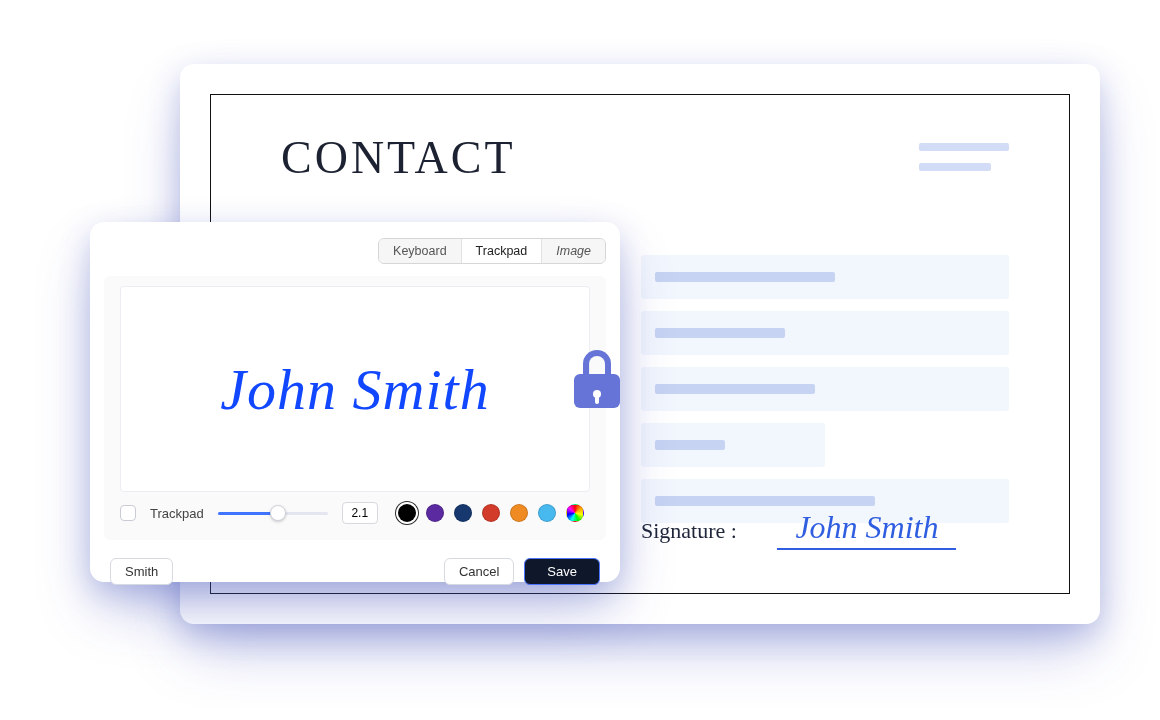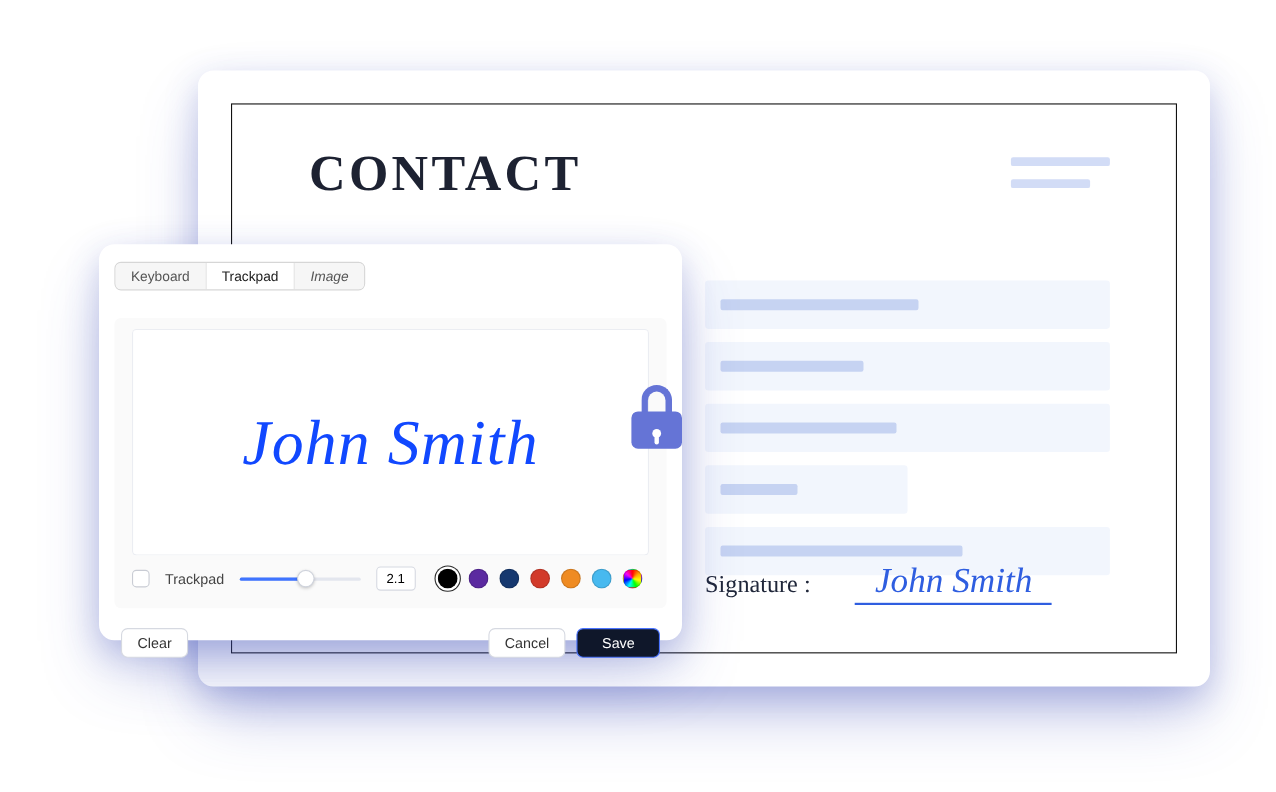--- a/index.html
+++ b/index.html
@@ -18,21 +18,21 @@
       box-shadow: 0 30px 60px -10px rgba(62,78,184,.35), 0 10px 30px rgba(62,78,184,.25);
     }
     .doc-inner {
       position:absolute;
       left:30px; top:30px; right:30px; bottom:30px;
       border:1px solid #111;
     }
     .doc-title {
       position:absolute; left:70px; top:36px;
       font-family: Georgia, "Times New Roman", serif;
-      font-size:46px; font-weight:700;
+      font-size:46px; font-weight:400;
       letter-spacing:3px;
       color:#1d2232;
     }
     .meta-bars { position:absolute; right:60px; top:48px; width:90px; }
     .meta-bars div { height:8px; background:#d2dcf6; margin-bottom:12px; border-radius:2px; }
     .meta-bars div:last-child{ width:72px; }
     .rows { position:absolute; left:430px; top:160px; right:60px; }
     .row { position:relative; height:44px; background:#f2f6fd; border-radius:3px; margin-bottom:12px; }
     .row .inner { position:absolute; left:14px; top:17px; height:10px; background:#c6d3f2; border-radius:2px; }
     .r1 .inner{ width:180px; }
@@ -73,21 +73,21 @@
       position:absolute; left:50%; top:48px; transform:translateX(-50%);
       width:4px; height:8px; background:#fff; border-radius:2px;
     }
     .panel{
       position:absolute; left:90px; top:222px;
       width:530px; height:360px;
       background:#fff; border-radius:14px;
       box-shadow: 0 30px 60px -10px rgba(62,78,184,.38), 0 10px 30px rgba(62,78,184,.25);
       z-index:15; padding:14px 14px;
     }
-    .tabs{ text-align:left; margin:2px auto 25px; }
+    .tabs{ text-align:right; margin:2px auto 12px; }
     .tabs-inner{
       display:inline-flex; border:1px solid #d6d6d6; border-radius:6px; overflow:hidden;
       background:#f9f9f9;
     }
     .tab{
       font-size:12.5px; color:#555; padding:5px 14px; cursor:pointer;
       border-right:1px solid #e2e2e2; background:#f6f6f6;
     }
     .tab:last-child{ border-right:none;font-style:italic; }
     .tab.active{ background:#fff; color:#222; }
@@ -219,19 +219,19 @@
         <div class="sw" style="background:#5b2aa0"></div>
         <div class="sw" style="background:#16386f"></div>
         <div class="sw" style="background:#d23a2a"></div>
         <div class="sw" style="background:#ef8b22"></div>
         <div class="sw" style="background:#47b9ef"></div>
         <div class="sw rainbow"></div>
       </div>
     </div>
   </div>
   <div class="footer">
-    <div class="btn">Clear</div>
+    <div class="btn">Smith</div>
     <div class="right">
       <div class="btn">Cancel</div>
       <div class="btn primary">Save</div>
     </div>
   </div>
 </div>
 
 </body></html>

